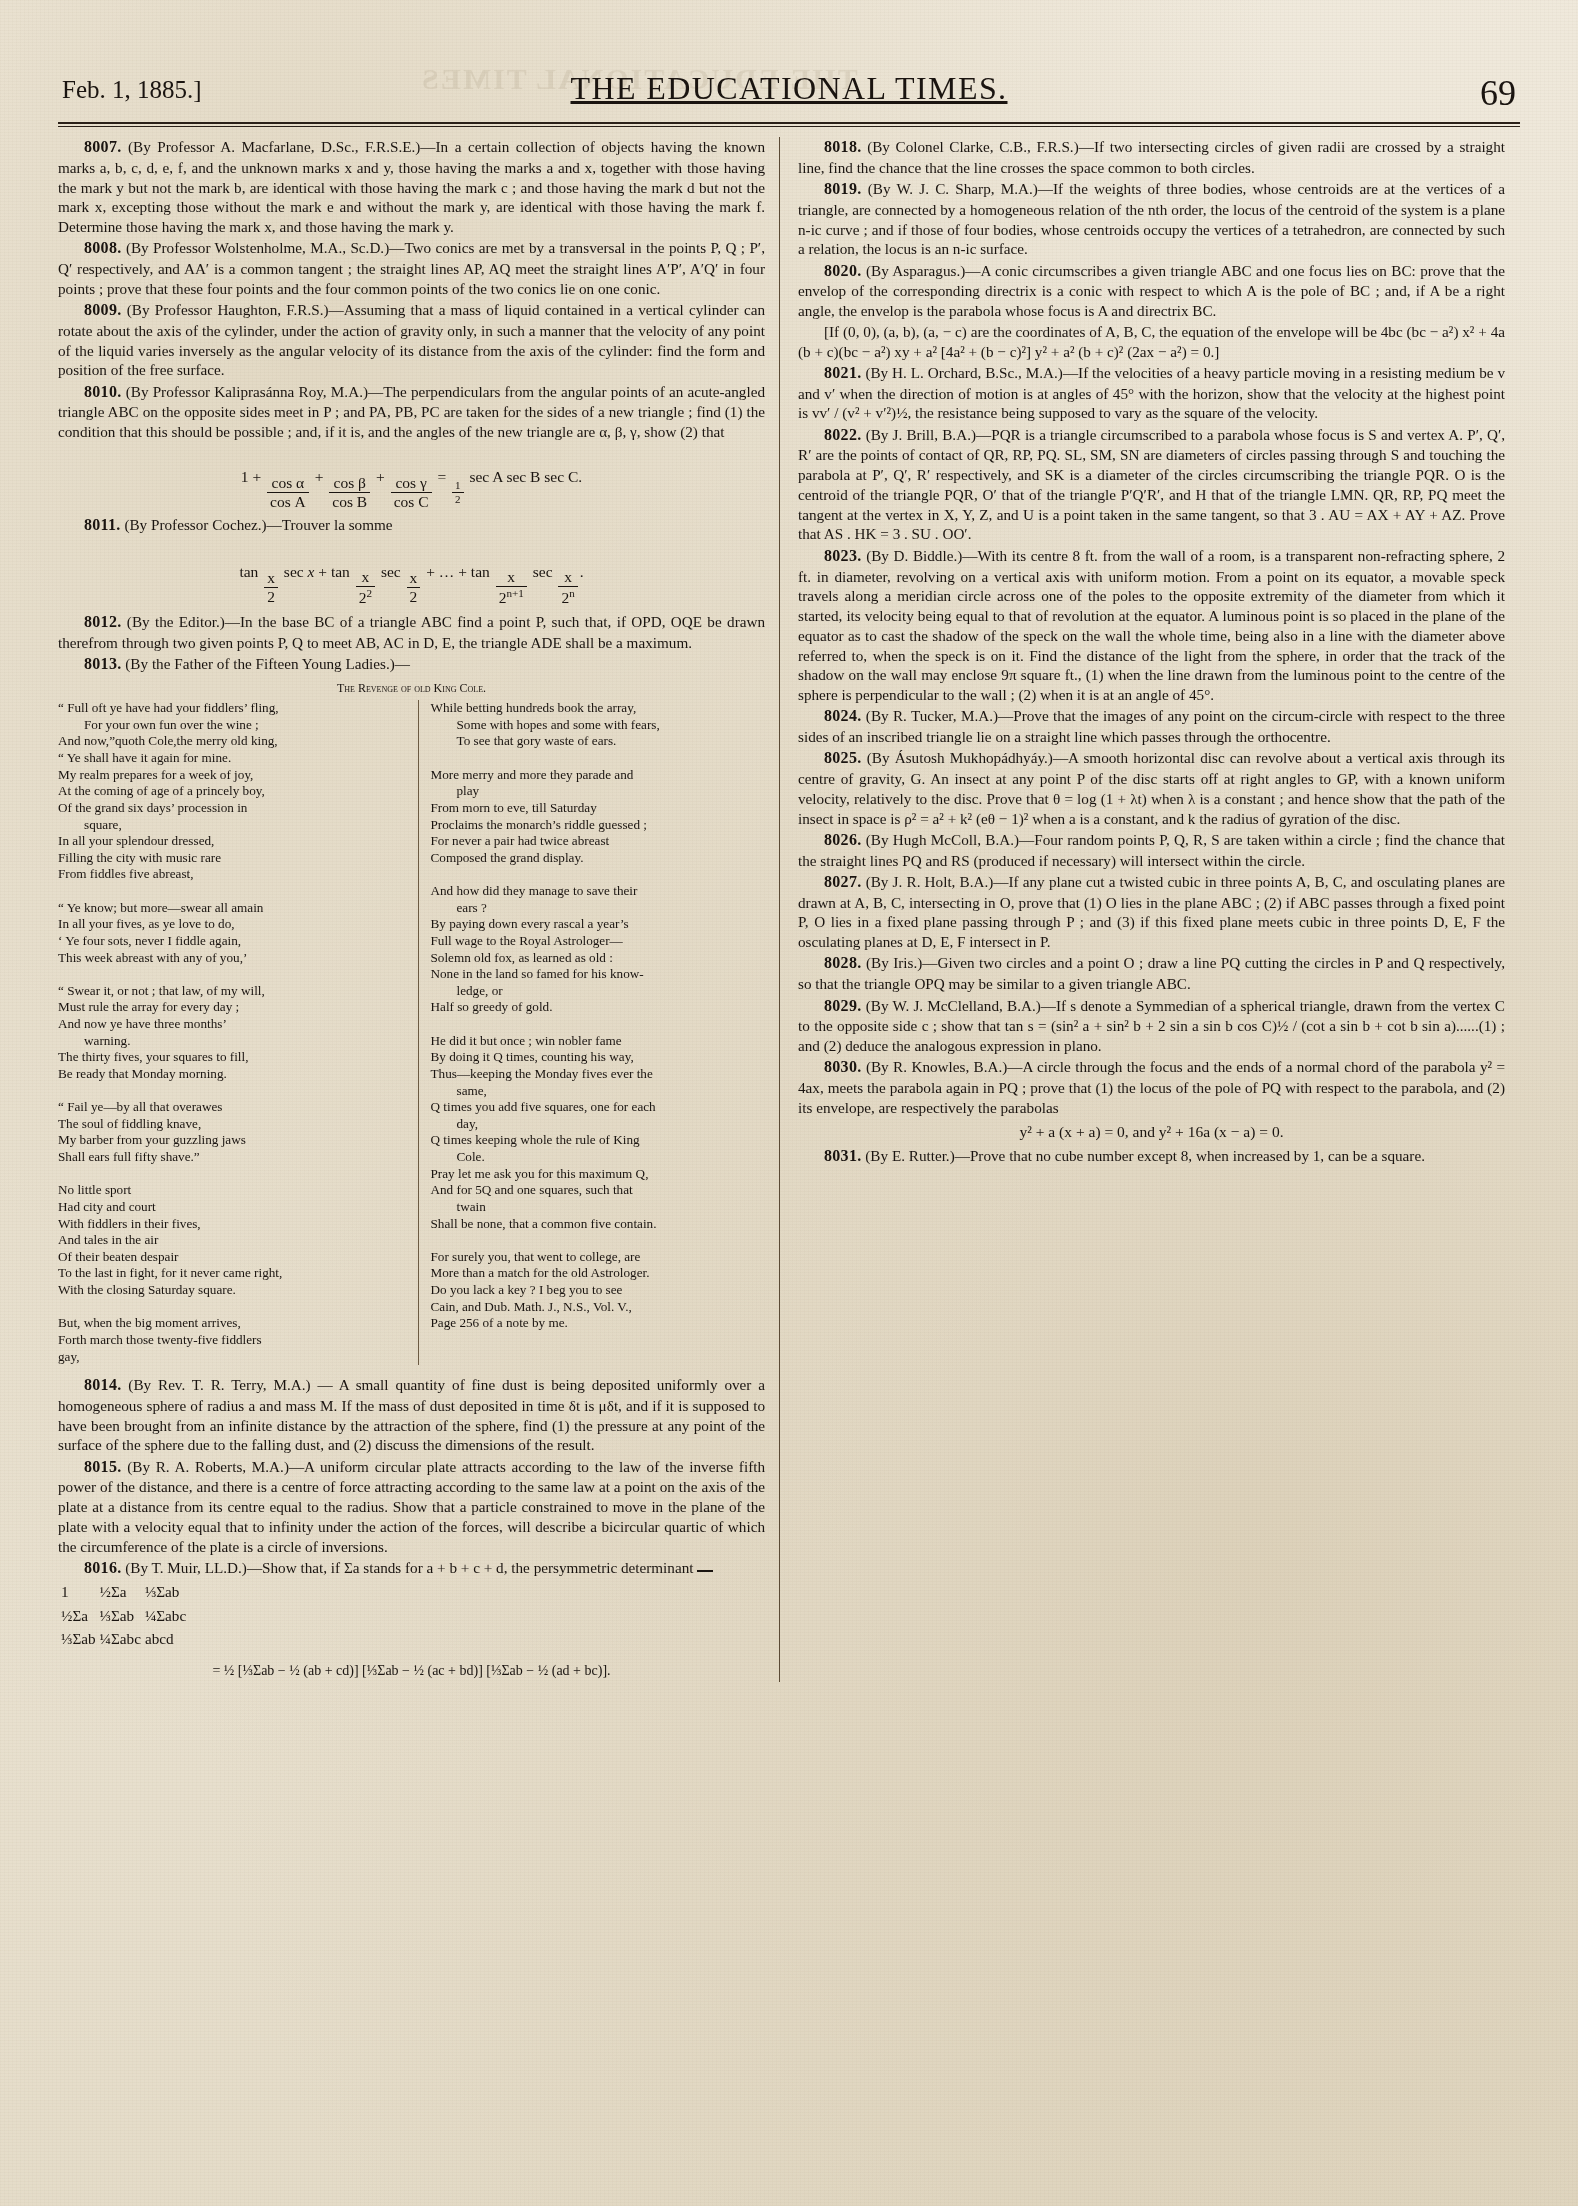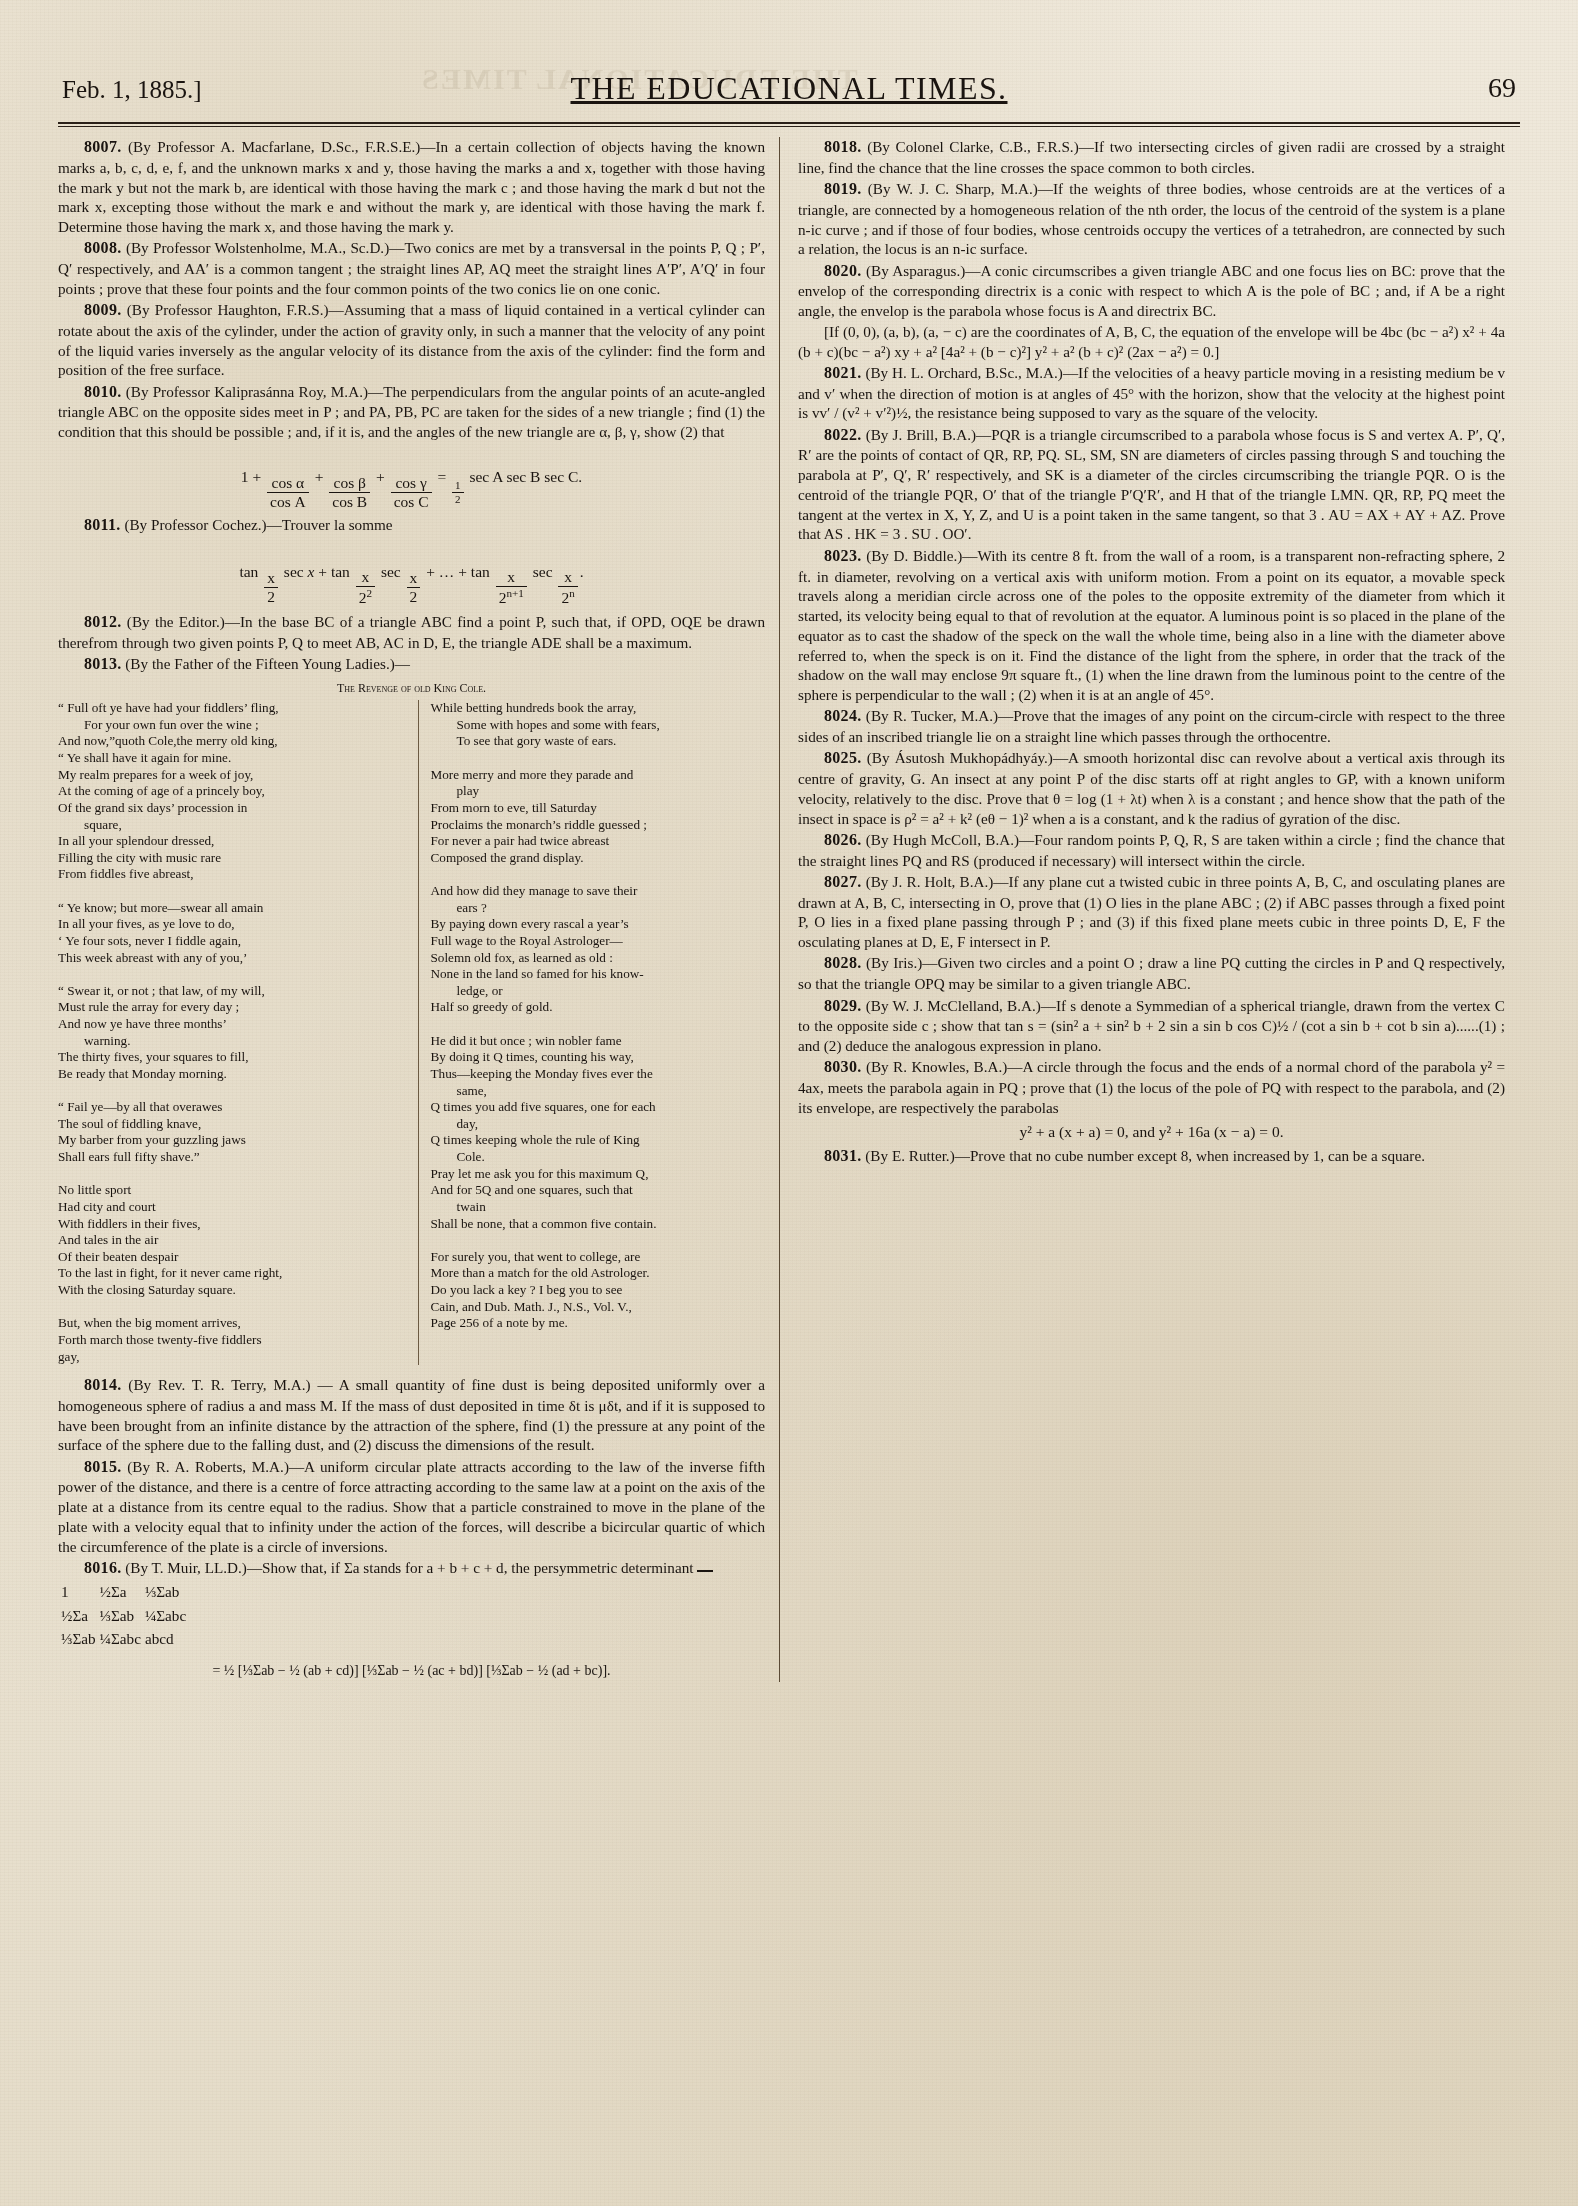--- a/index.html
+++ b/index.html
@@ -42,21 +42,21 @@
     position:relative;height:48px;
   }
   .masthead .left{
     position:absolute;left:4px;top:6px;font-size:25px;
   }
   .masthead .center{
     position:absolute;left:0;right:0;top:0;text-align:center;
     font-size:32px;letter-spacing:1.4px;
   }
   .masthead .right{
-    position:absolute;right:4px;top:2px;font-size:28px;
+    position:absolute;right:4px;top:2px;font-size:36px;
   }
   .rule{
     border-top:2px solid #2a2018;
     border-bottom:1px solid #2a2018;
     height:2px;margin-top:4px;
   }
   .cols{
     display:flex;margin-top:10px;position:relative;font-family:Liberation Serif, serif;
   }
   .col{

